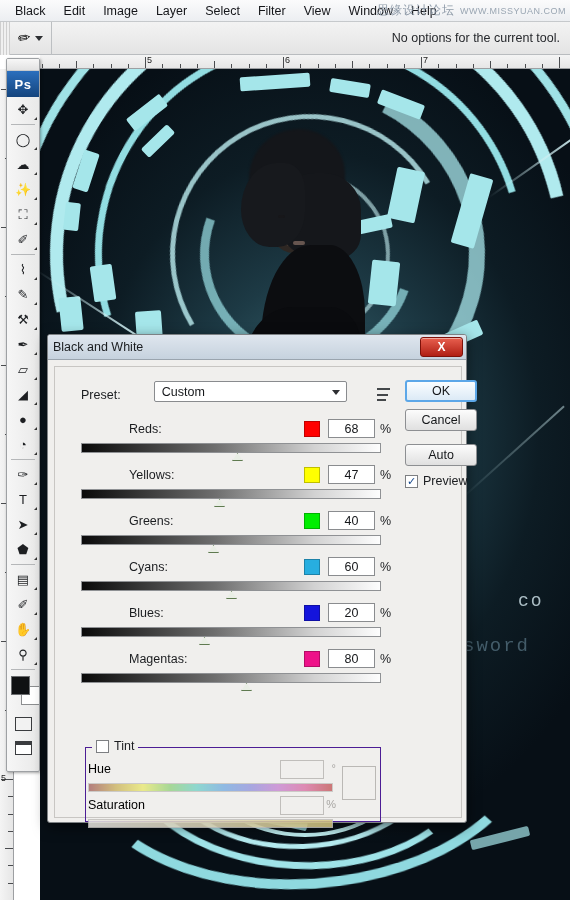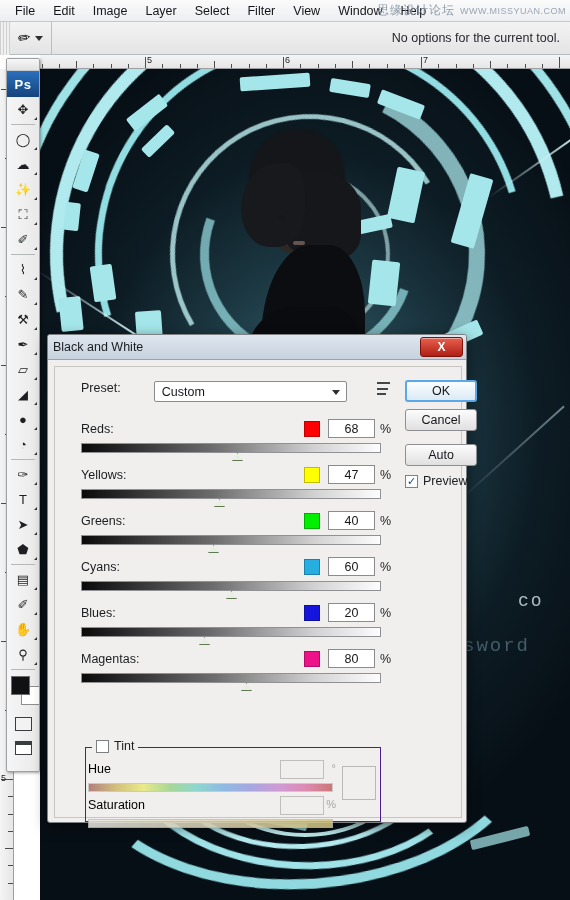--- a/index.html
+++ b/index.html
@@ -143,21 +143,21 @@
     background:linear-gradient(#e8604f,#b01f14);
     border:1px solid #7e1109; border-radius:3px;
     color:#fff; font-weight:bold; font-size:12px;
     display:flex; align-items:center; justify-content:center;
     box-shadow:inset 0 1px 0 rgba(255,255,255,.45);
   }
   #dlg-body{
     position:absolute; left:6px; top:31px; width:408px; height:452px;
     background:#f0efed; border:1px solid #c8c6c3;
   }
-  .row-preset{ position:absolute; left:26px; top:14px; width:310px; display:flex; align-items:flex-start;gap:20px; }
+  .row-preset{ position:absolute; left:26px; top:14px; width:310px; display:flex; align-items:flex-end;gap:20px; }
   .lbl{ color:#1b1d20; font-size:12.5px; }
   #preset-label{ width:58px; }
   #preset-select{
     position:relative; width:212px; height:21px; background:#fff;
     border:1px solid #898b8e; border-radius:2px;
     display:flex; align-items:center; padding-left:7px; font-size:12.5px; color:#15171a;
   }
   #preset-arrow{
     position:absolute; right:6px; top:8px;
     border-left:4px solid transparent; border-right:4px solid transparent;
@@ -166,21 +166,21 @@
   #preset-menu-btn{
     margin-left:10px; width:15px; height:15px; display:flex;
     flex-direction:column; justify-content:space-between; padding:1px 0;
   }
   #preset-menu-btn span{ display:block; height:2px; background:#44474a; }
   #preset-menu-btn span:nth-child(1){ width:13px; }
   #preset-menu-btn span:nth-child(2){ width:11px; }
   #preset-menu-btn span:nth-child(3){ width:9px; }
 
   .channel{ position:absolute; left:26px; width:310px; }
-  .ch-top{ display:flex; align-items:center; height:19px; }
+  .ch-top{ display:flex; align-items:center; height:19px;margin-left:48px; }
   .ch-name{ flex:1; font-size:12.5px; color:#1b1d20; }
   .ch-swatch{ width:16px; height:16px; border:1px solid rgba(0,0,0,.25); }
   .ch-input{
     width:47px; height:19px; background:#fff; border:1px solid #8a8c8f;
     margin-left:8px; text-align:center; line-height:18px; font-size:12.5px; color:#15171a;
   }
   .ch-pct{ width:16px; text-align:right; font-size:12.5px; color:#1b1d20; }
   .slider-wrap{ position:relative; margin-top:5px; height:18px; }
   .slider-track{
     width:300px; height:10px;
@@ -243,21 +243,21 @@
   }
   #tint-swatch{
     position:absolute; right:4px; top:18px; width:34px; height:34px;
     background:#f0efed; border:1px solid #bab8b5;
   }
 </style>
 </head>
 <body>
 
 <div id="menubar">
-  <div class="menu-item">File</div>
+  <div class="menu-item">Black</div>
   <div class="menu-item">Edit</div>
   <div class="menu-item">Image</div>
   <div class="menu-item">Layer</div>
   <div class="menu-item">Select</div>
   <div class="menu-item">Filter</div>
   <div class="menu-item">View</div>
   <div class="menu-item">Window</div>
   <div class="menu-item">Help</div>
   <div id="watermark">
     <span id="wm-cn">思缘设计论坛</span>

